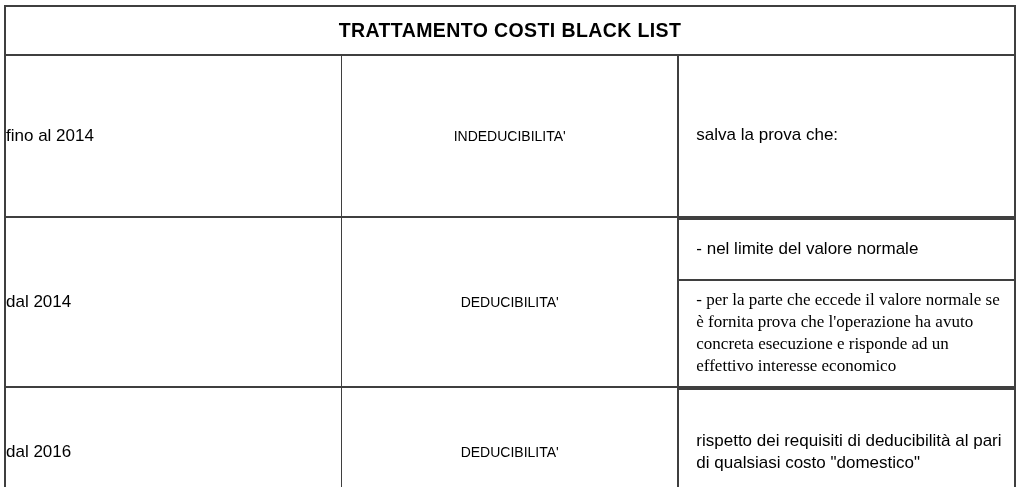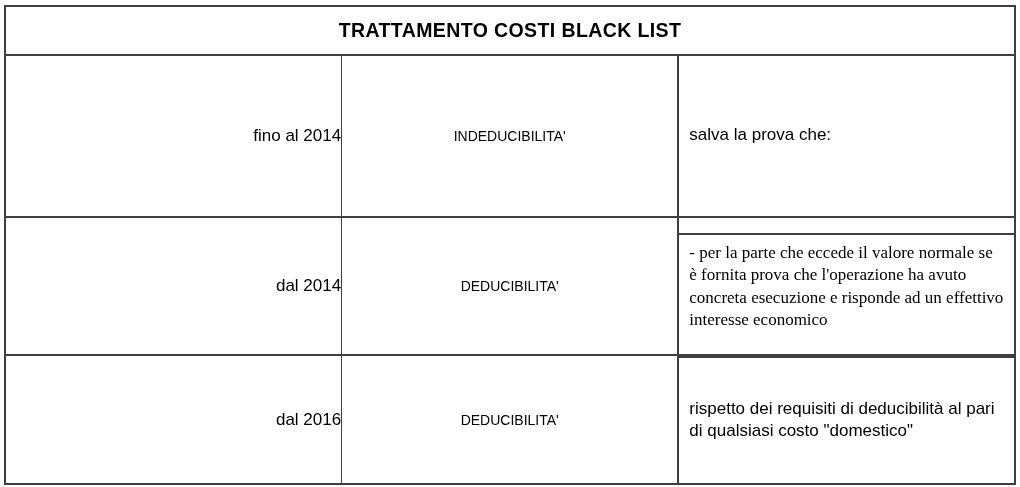--- a/index.html
+++ b/index.html
@@ -37,41 +37,41 @@
     font-size: 19.5px;
     font-weight: bold;
     letter-spacing: 0.4px;
     height: 47px;
     padding: 0 4px;
     border-bottom: 2px solid #3f3f3f !important;
     margin-left: 47px;
   }
   .col-period {
     width: 172px;
-    text-align: right;
+    text-align: left;
     font-size: 17px;
   }
   .col-regime {
     width: 210px;
     text-align: center;
     font-size: 14px;
   }
   .col-detail {
     border-left: 2px solid #3f3f3f !important;
   }
   
   table.detail {
     border-collapse: collapse;
     table-layout: fixed;
     width: 100%;
   }
   table.detail td {
     border: 0;
     border-bottom: 1px solid #bfbfbf;
-    padding: 7px 10px 8px 10px;
+    padding: 7px 10px 8px 17px;
     font-size: 17px;
     line-height: 1.30;
     vertical-align: middle;
     text-align: left;
   }
   table.detail tr:last-child td {
     border-bottom: 0;
   }
   .group-sep td {
     border-top: 2px solid #3f3f3f !important;
@@ -111,20 +111,23 @@
         </td>
       </tr>
 
       <tr class="row-2 group-sep">
         <td class="col-period">dal 2014</td>
         <td class="col-regime">DEDUCIBILITA'</td>
         <td class="col-detail">
           <table class="detail">
             <tbody>
               <tr>
+                <td class="e1">- nel limite del valore normale</td>
+              </tr>
+              <tr>
                 <td class="e2">- per la parte che eccede il valore normale se è fornita prova che l'operazione ha avuto concreta esecuzione e risponde ad un effettivo interesse economico</td>
               </tr>
             </tbody>
           </table>
         </td>
       </tr>
 
       <tr class="row-3 group-sep">
         <td class="col-period">dal 2016</td>
         <td class="col-regime">DEDUCIBILITA'</td>

